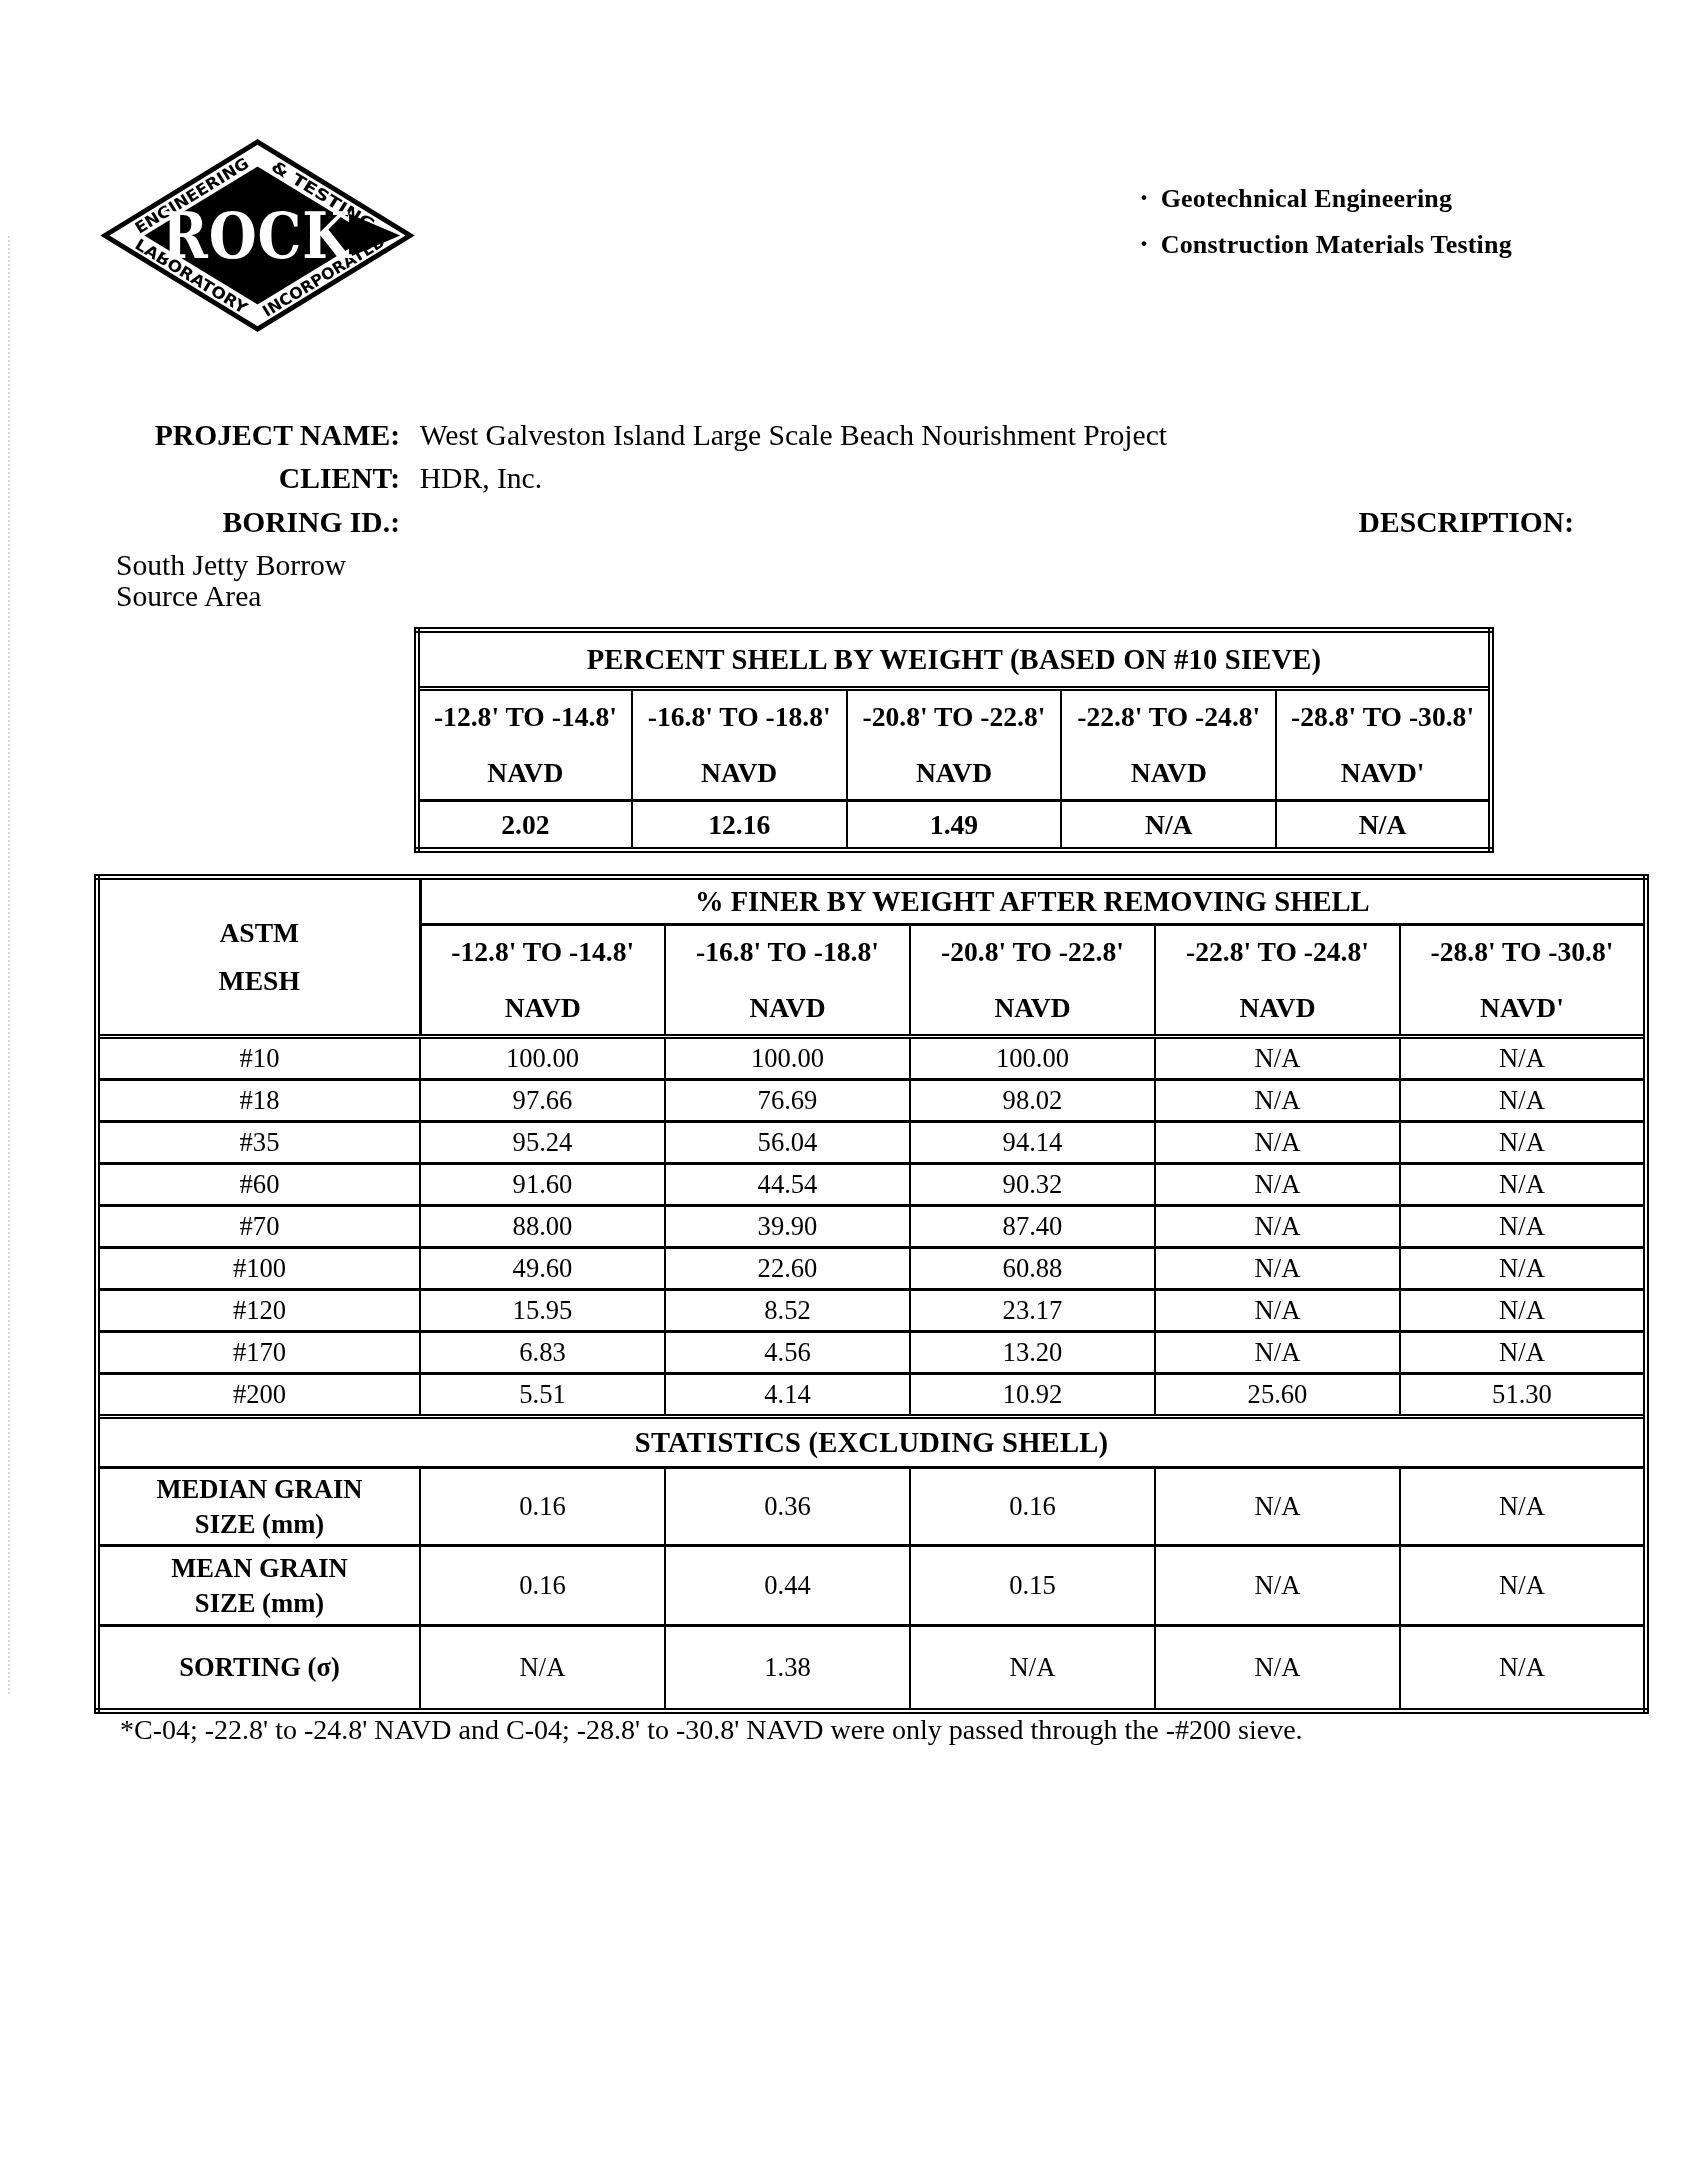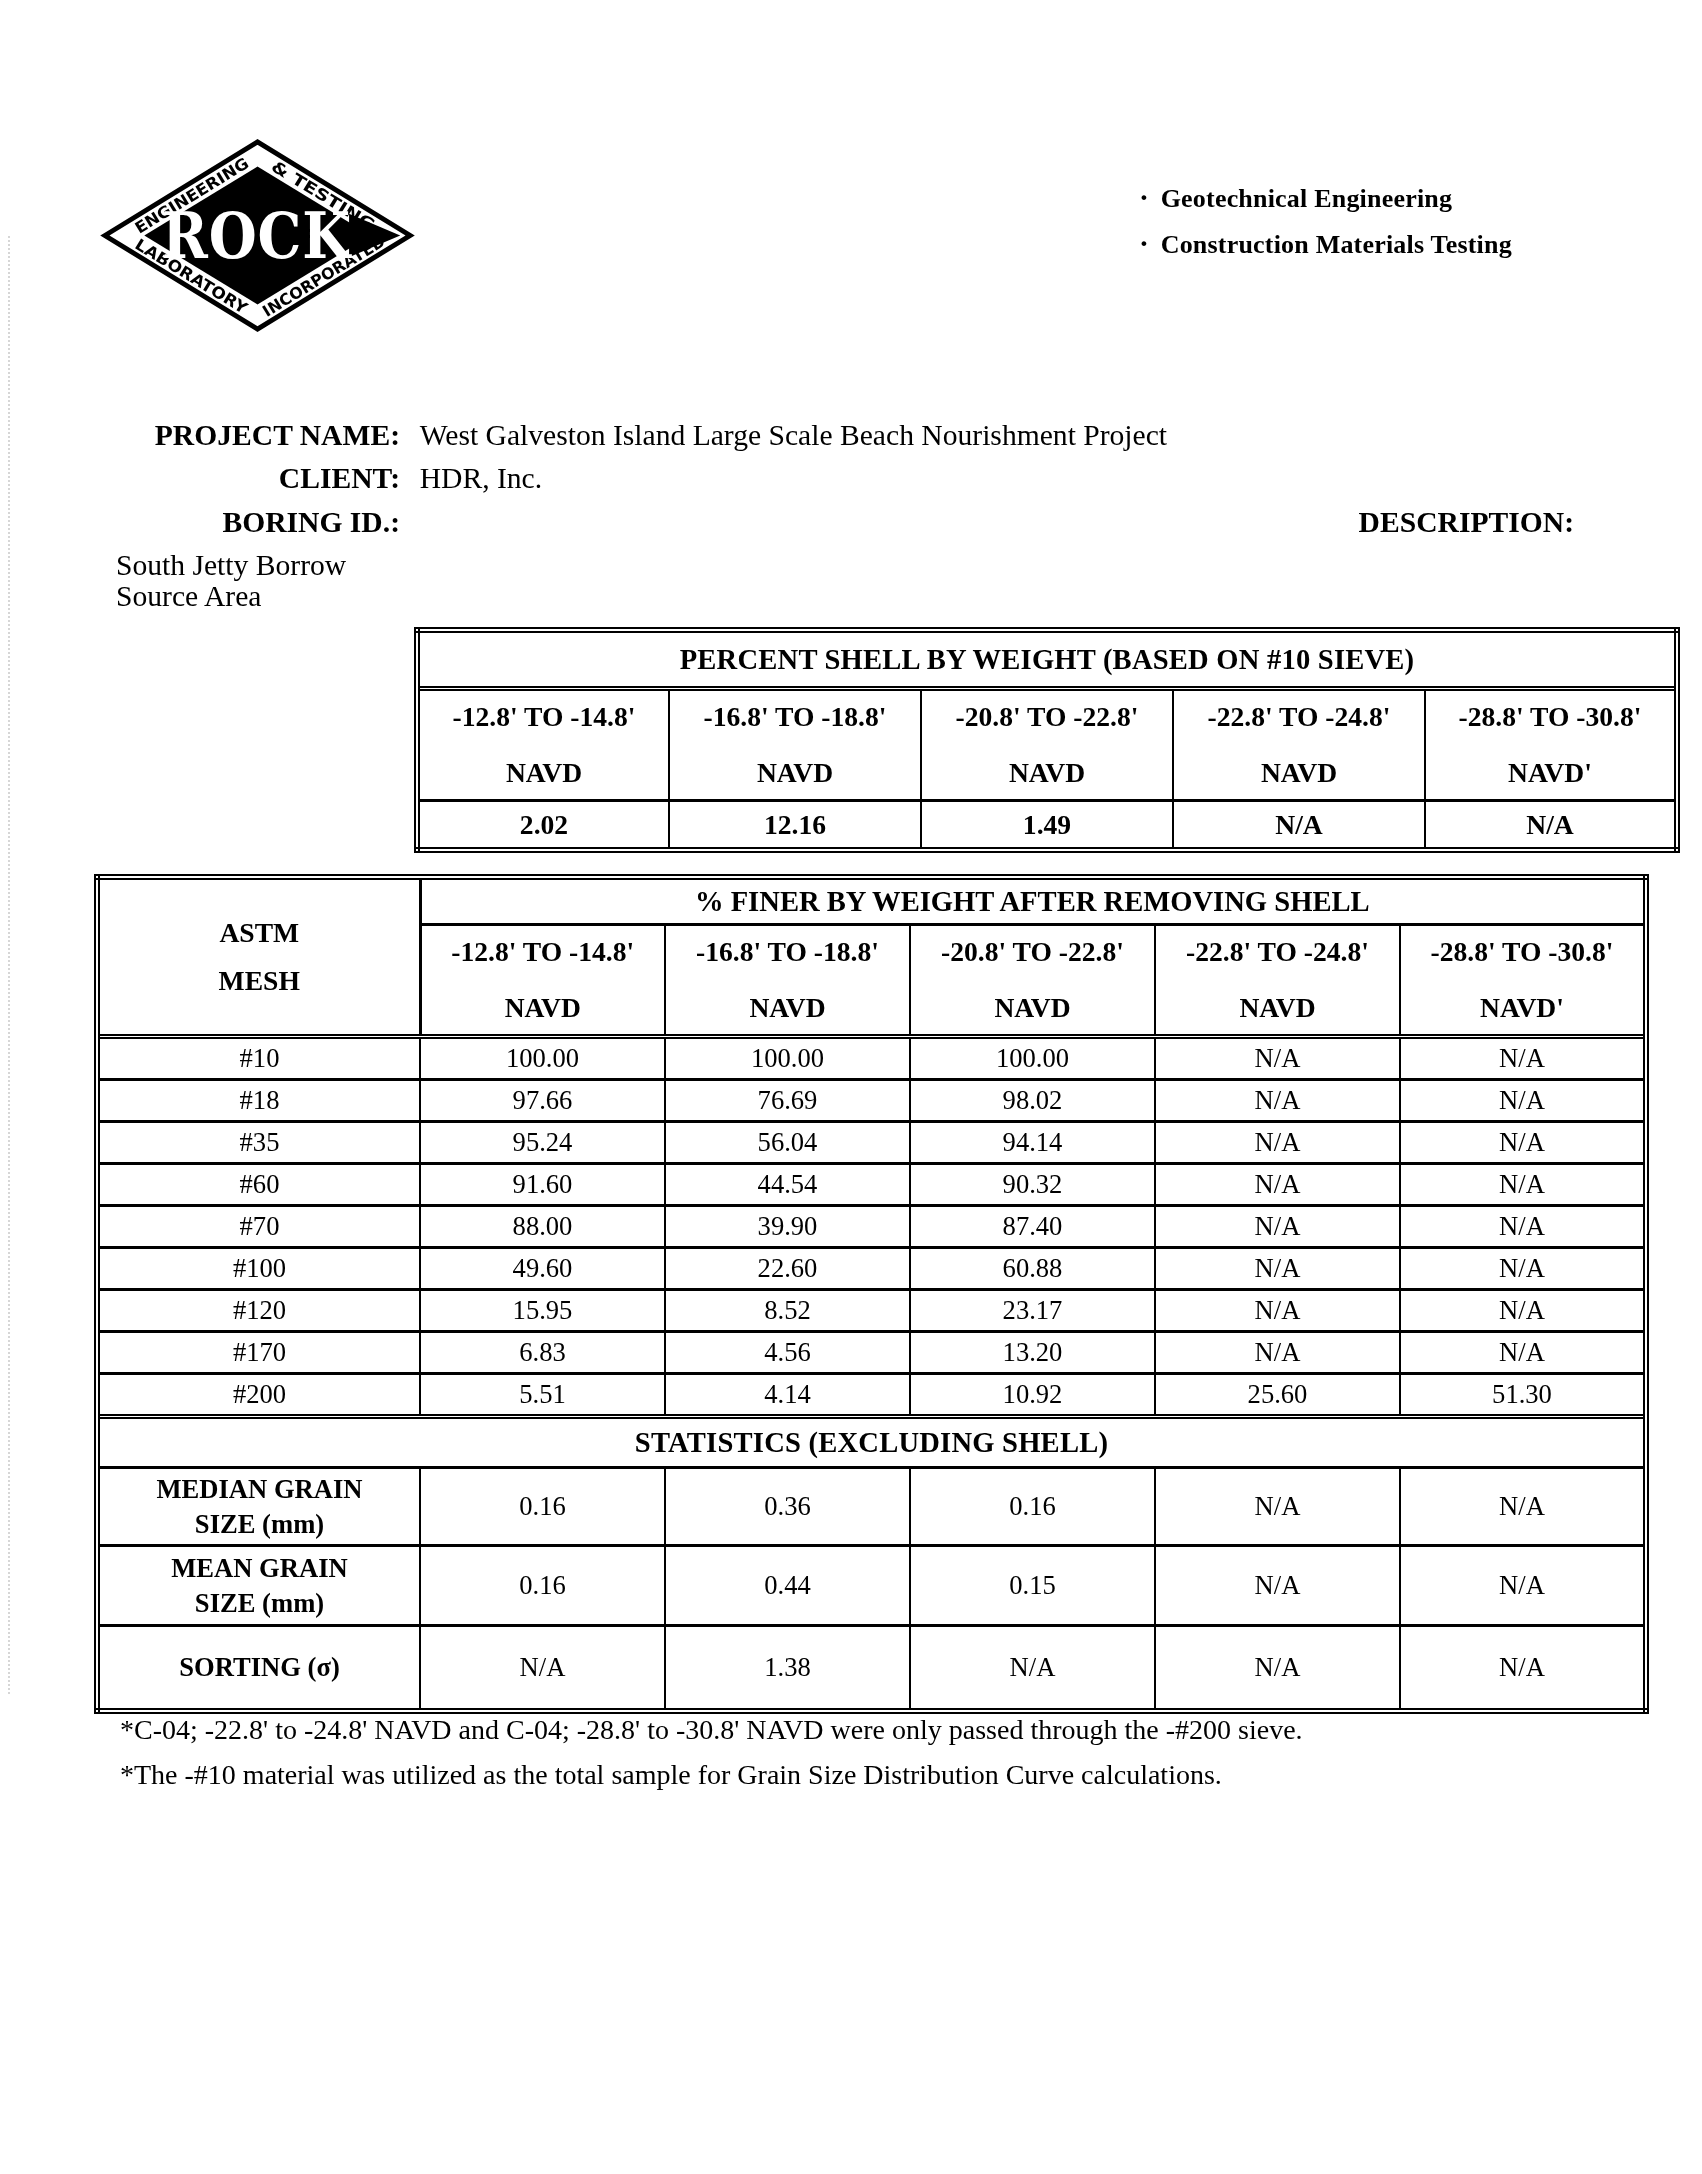--- a/index.html
+++ b/index.html
@@ -32,21 +32,21 @@
   }
   .pi-label{font-weight:bold;text-align:right;white-space:nowrap;}
   .pi-value{text-align:left;}
   
   table.tbl{
     position:absolute;border-collapse:collapse;table-layout:fixed;
     border:6.9px double #000;text-align:center;color:#000;
   }
   table.tbl td{border:2px solid #000;padding:0;vertical-align:middle;}
   
-  table.shell{left:414px;top:627px;width:1266px;}
+  table.shell{left:414px;top:627px;width:1080px;}
   .shell .title-cell{
     height:53px;font-weight:bold;font-size:28.6px;letter-spacing:0.2px;
     border-bottom:5.9px double #000;border-left:none;border-right:none;
   }
   .shell .hdr-cell{height:108px;font-weight:bold;font-size:27.6px;border-bottom:3.9px solid #000;}
   .hwrap{display:flex;flex-direction:column;justify-content:center;gap:23.6px;height:100%;}
   .shell .val-cell{height:45px;font-weight:bold;font-size:27.6px;}
   
   table.finer{left:94px;top:874px;width:1551px;}
   .finer .astm-cell{font-weight:bold;font-size:27.6px;border-right:3px solid #000;border-bottom:5.9px double #000;}
@@ -310,17 +310,16 @@
           <td class="stat-cell">1.38</td>
           <td class="stat-cell">N/A</td>
           <td class="stat-cell">N/A</td>
           <td class="stat-cell">N/A</td>
         </tr>
       </tbody>
   </table>
 
   <div class="footnotes">
     <p>*C-04; -22.8' to -24.8' NAVD and C-04; -28.8' to -30.8' NAVD were only passed through the -#200 sieve.</p>
-    <p>*The -#10 material was utilized as the total sample for Grain Size Distribution Curve calculations.</p>
   </div>
 
 </div>
 
 
 </body></html>

